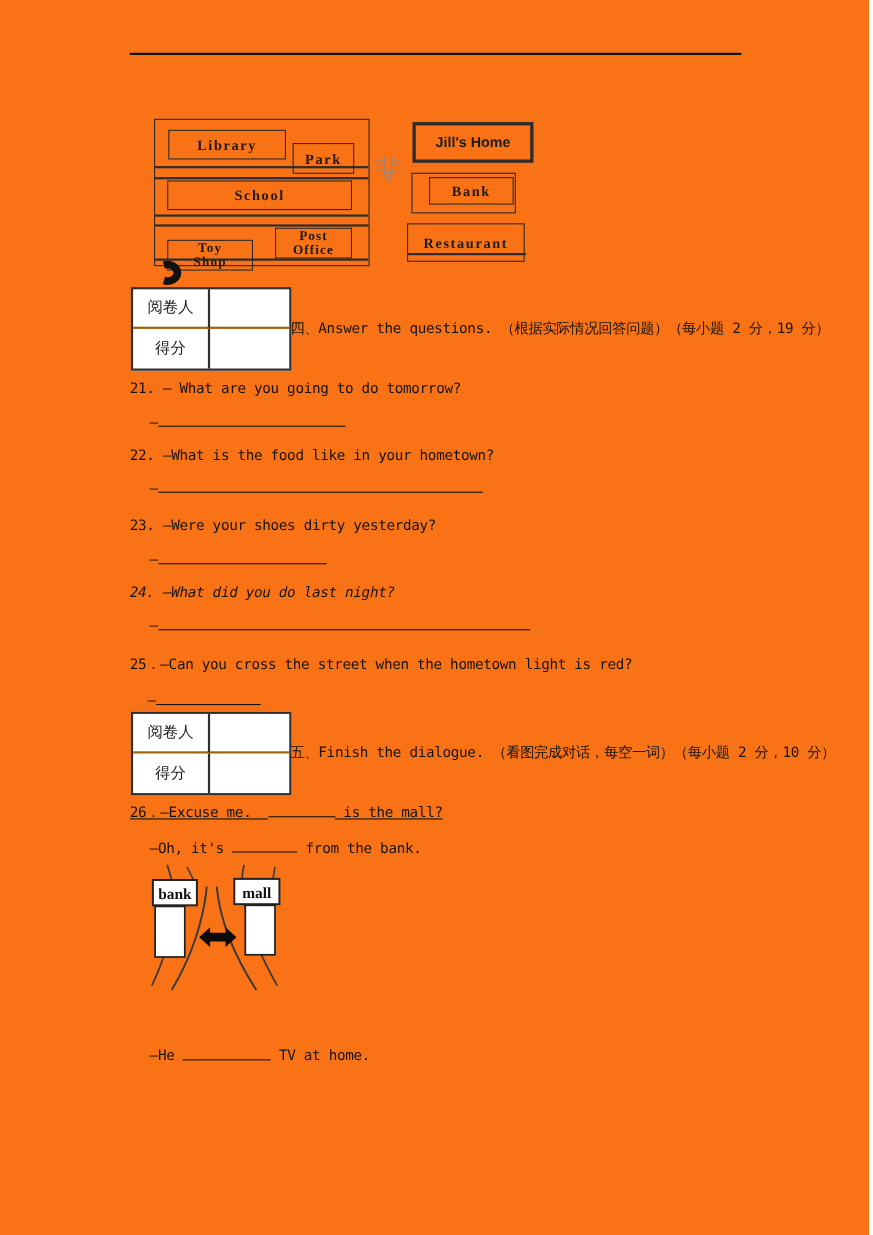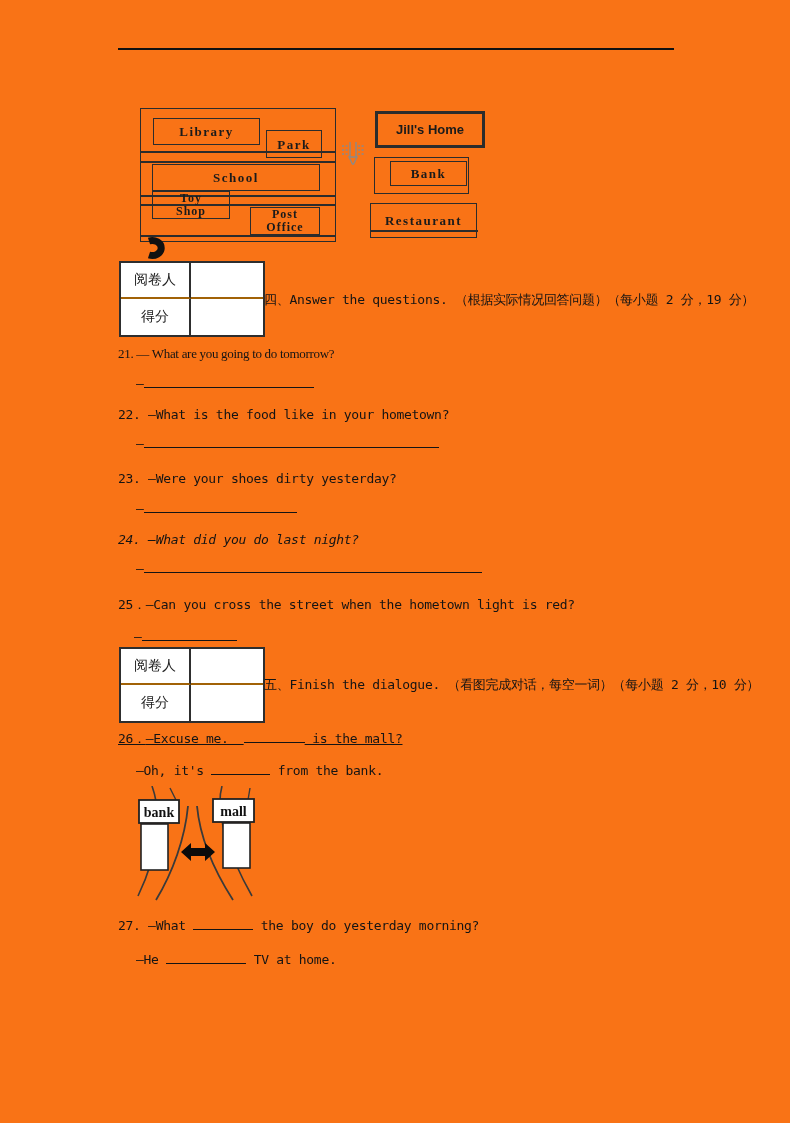--- a/index.html
+++ b/index.html
@@ -46,21 +46,21 @@
 
     <div class="box" style="left:15px;top:14px;width:105px;height:25px;">
       <span>Library</span>
     </div>
     <div class="box" style="left:128px;top:14px;width:54px;height:26px;margin-top:12px;">
       <span>Park</span>
     </div>
     <div class="box" style="left:14px;top:60px;width:166px;height:25px;">
       <span>School</span>
     </div>
-    <div class="box small" style="left:14px;top:87px;width:76px;height:26px;">
+    <div class="box small" style="left:14px;top:114px;width:76px;height:26px;">
       <span><span>Toy</span><br><span>Shop</span></span>
     </div>
     <div class="box small" style="left:112px;top:103px;width:68px;height:26px;">
       <span><span>Post</span><br><span>Office</span></span>
     </div>
 
     <div class="box sans" style="left:237px;top:7px;width:104px;height:31px;border-width:3px;">
       <span>Jill's Home</span>
     </div>
     <div class="box" style="left:236px;top:53px;width:93px;height:35px;"></div>
@@ -84,21 +84,21 @@
   </div>
 
   <div class="grade" style="top:261px;">
     <div class="c br bb">阅卷人</div>
     <div class="c bb"></div>
     <div class="c br">得分</div>
     <div class="c"></div>
   </div>
   <div class="t" style="left:264px;top:291px;">四、Answer the questions. （根据实际情况回答问题）（每小题 2 分，19 分）</div>
 
-  <div class="t" style="left:118px;top:345px;font-family:Liberation Serif, serif;"><span>21. </span><span>— What are you going to do tomorrow?</span></div>
+  <div class="t" style="left:118px;top:345px;"><span>21. </span><span>— What are you going to do tomorrow?</span></div>
   <div class="t" style="left:136px;top:374px;"><span>—</span><span class="blank" style="width:170px;"></span></div>
 
   <div class="t" style="left:118px;top:406px;"><span>22. </span><span>—What is the food like in your hometown?</span></div>
   <div class="t" style="left:136px;top:434px;"><span>—</span><span class="blank" style="width:295px;"></span></div>
 
   <div class="t" style="left:118px;top:470px;"><span>23. </span><span>—Were your shoes dirty yesterday?</span></div>
   <div class="t" style="left:136px;top:499px;"><span>—</span><span class="blank" style="width:153px;"></span></div>
 
   <div class="t" style="left:118px;top:531px;font-style:italic;"><span>24. </span><span>—What did you do last night?</span></div>
   <div class="t" style="left:136px;top:559px;"><span>—</span><span class="blank" style="width:338px;"></span></div>
@@ -131,16 +131,15 @@
 
       <rect x="14" y="14" width="40" height="23" fill="#fff" stroke="#222" stroke-width="1.8"></rect>
       <rect x="88" y="13" width="41" height="23" fill="#fff" stroke="#222" stroke-width="1.8"></rect>
       <text x="34" y="31" text-anchor="middle" font-family="Liberation Serif, serif" font-size="14" font-weight="bold" fill="#111">bank</text>
       <text x="108.5" y="30" text-anchor="middle" font-family="Liberation Serif, serif" font-size="14" font-weight="bold" fill="#111">mall</text>
 
       <path d="M56 66 L66 57 L66 62 L80 62 L80 57 L90 66 L80 75 L80 70 L66 70 L66 75 Z" fill="#0b0b0b"></path>
     </svg>
   </div>
 
-  <div class="t" style="left:118px;top:916px;"><span>27. </span><span>—What </span><span class="blank" style="width:60px;"></span><span> the boy do yesterday morning?</span></div>
   <div class="t" style="left:136px;top:950px;"><span>—He </span><span class="blank" style="width:80px;"></span><span> TV at home.</span></div>
 
 </div>
 
 </body></html>

